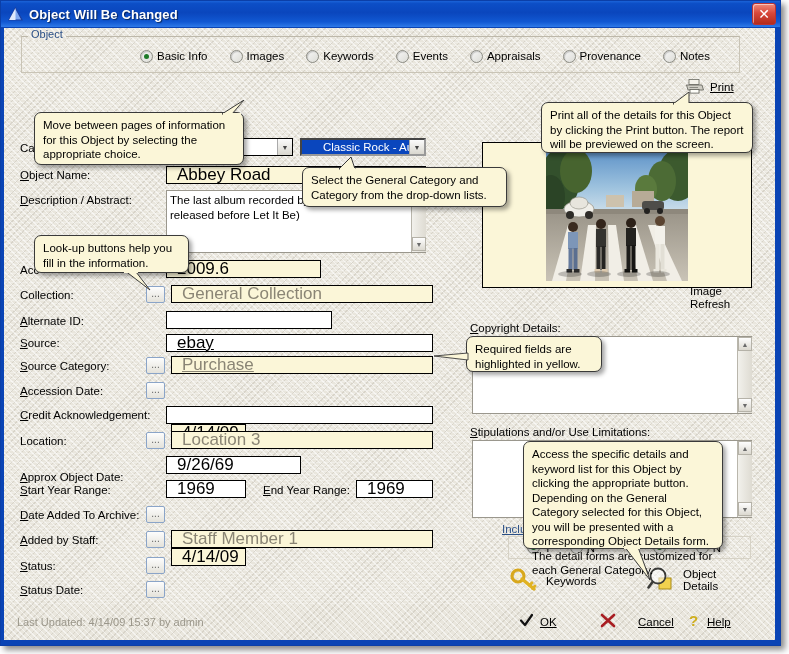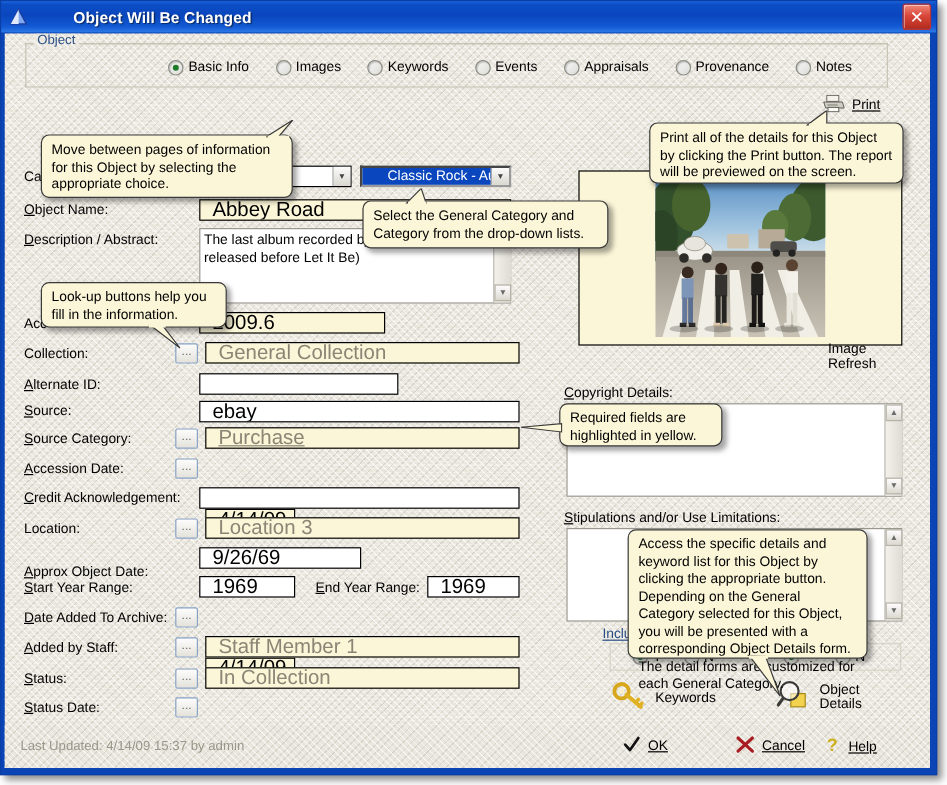--- a/index.html
+++ b/index.html
@@ -5,21 +5,21 @@
   html,body{margin:0;padding:0;background:#ffffff;}
   body{width:789px;height:654px;overflow:hidden;
        font-family:"Liberation Sans","DejaVu Sans",sans-serif;font-size:11px;color:#000;}
 
   
   #window{position:absolute;left:0;top:0;width:779px;height:644px;
           border:1px solid #0b3fa8;background:#0a44b5;
           box-shadow:4px 4px 6px rgba(0,0,0,.45);}
   #titlebar{position:absolute;left:0;top:0;width:779px;height:26px;
             background:linear-gradient(180deg,#1b63d8 0%,#0c4ec6 10%,#0a46bd 45%,#1158d2 80%,#2e7ae8 100%);
-            display:flex;align-items:center;gap:32px;}
+            display:flex;align-items:center;}
   #title-icon{width:17px;height:17px;margin-left:6px;margin-right:5px;position:relative;}
   #title-icon svg{display:block;}
   #title-text{color:#fff;font-weight:bold;font-size:13px;letter-spacing:.1px;
               text-shadow:1px 1px 1px rgba(0,0,0,.55);flex:1;}
   #close-btn{width:22px;height:20px;margin-right:4px;border:1px solid #b33;
              border-radius:3px;background:linear-gradient(180deg,#f08a7a 0%,#d9483a 45%,#b32b1c 100%);
              display:flex;align-items:center;justify-content:center;
              color:#fff;font-weight:bold;font-size:14px;line-height:1;cursor:pointer;
              box-shadow:inset 1px 1px 0 rgba(255,255,255,.5);}
 
@@ -221,21 +221,21 @@
     <div class="fld ro" style="left:167px;top:257px;width:262px;height:18px;line-height:16px;">General Collection</div>
 
     <div class="flabel" style="left:16px;top:287px;">
       <u>A</u><span>lternate ID:</span>
     </div>
     <div class="fld" style="left:162px;top:283px;width:166px;height:18px;line-height:16px;"></div>
 
     <div class="flabel" style="left:16px;top:309px;">
       <u>S</u><span>ource:</span>
     </div>
-    <div class="fld" style="left:162px;top:306px;width:267px;height:18px;line-height:16px;">ebay</div>
+    <div class="fld" style="left:162px;top:306px;width:267px;height:18px;line-height:16px;text-decoration:underline;">ebay</div>
 
     <div class="flabel" style="left:16px;top:332px;">
       <u>S</u><span>ource Category:</span>
     </div>
     <div class="lookup" style="left:142px;top:329px;">...</div>
     <div class="fld ro" style="left:167px;top:328px;width:262px;height:18px;line-height:16px;text-decoration:underline;">Purchase</div>
 
     <div class="flabel" style="left:16px;top:357px;">
       <u>A</u><span>ccession Date:</span>
     </div>
@@ -274,21 +274,20 @@
     <div class="flabel" style="left:16px;top:506px;">
       <u>A</u><span>dded by Staff:</span>
     </div>
     <div class="lookup" style="left:142px;top:503px;">...</div>
     <div class="fld ro" style="left:167px;top:502px;width:262px;height:18px;line-height:16px;">Staff Member 1</div>
 
     <div class="flabel" style="left:16px;top:532px;">
       <u>S</u><span>tatus:</span>
     </div>
     <div class="lookup" style="left:142px;top:529px;">...</div>
-    <div class="fld ro" style="left:167px;top:528px;width:262px;height:18px;line-height:16px;">In Collection</div>
 
     <div class="flabel" style="left:16px;top:556px;">
       <u>S</u><span>tatus Date:</span>
     </div>
     <div class="lookup" style="left:142px;top:553px;">...</div>
     <div class="fld req ctr" style="left:167px;top:551px;width:75px;height:18px;line-height:16px;">4/14/09</div>
 
     <div class="flabel" style="left:16px;top:581px;">
       <u>S</u><span>tatus by Staff:</span>
     </div>
@@ -524,21 +523,21 @@
 
     <div class="dlgbtn" style="left:515px;text-align:center;">
       <span>
         <svg width="15" height="15" viewBox="0 0 15 15">
           <path d="M2 7.5 L6 12 L13 2" fill="none" stroke="#111" stroke-width="2.2" stroke-linecap="round" stroke-linejoin="round"></path>
         </svg>
       </span>
       <span class="t">OK</span>
     </div>
 
-    <div class="dlgbtn" style="left:609px;">
+    <div class="dlgbtn" style="left:596px;gap:16px;">
       <span>
         <svg width="16" height="15" viewBox="0 0 16 15">
           <path d="M2 2 L14 13 M14 2 L2 13" stroke="#a81d22" stroke-width="2.6" stroke-linecap="round"></path>
         </svg>
       </span>
       <span class="t">Cancel</span>
     </div>
 
     <div class="dlgbtn" style="left:684px;">
       <span>

